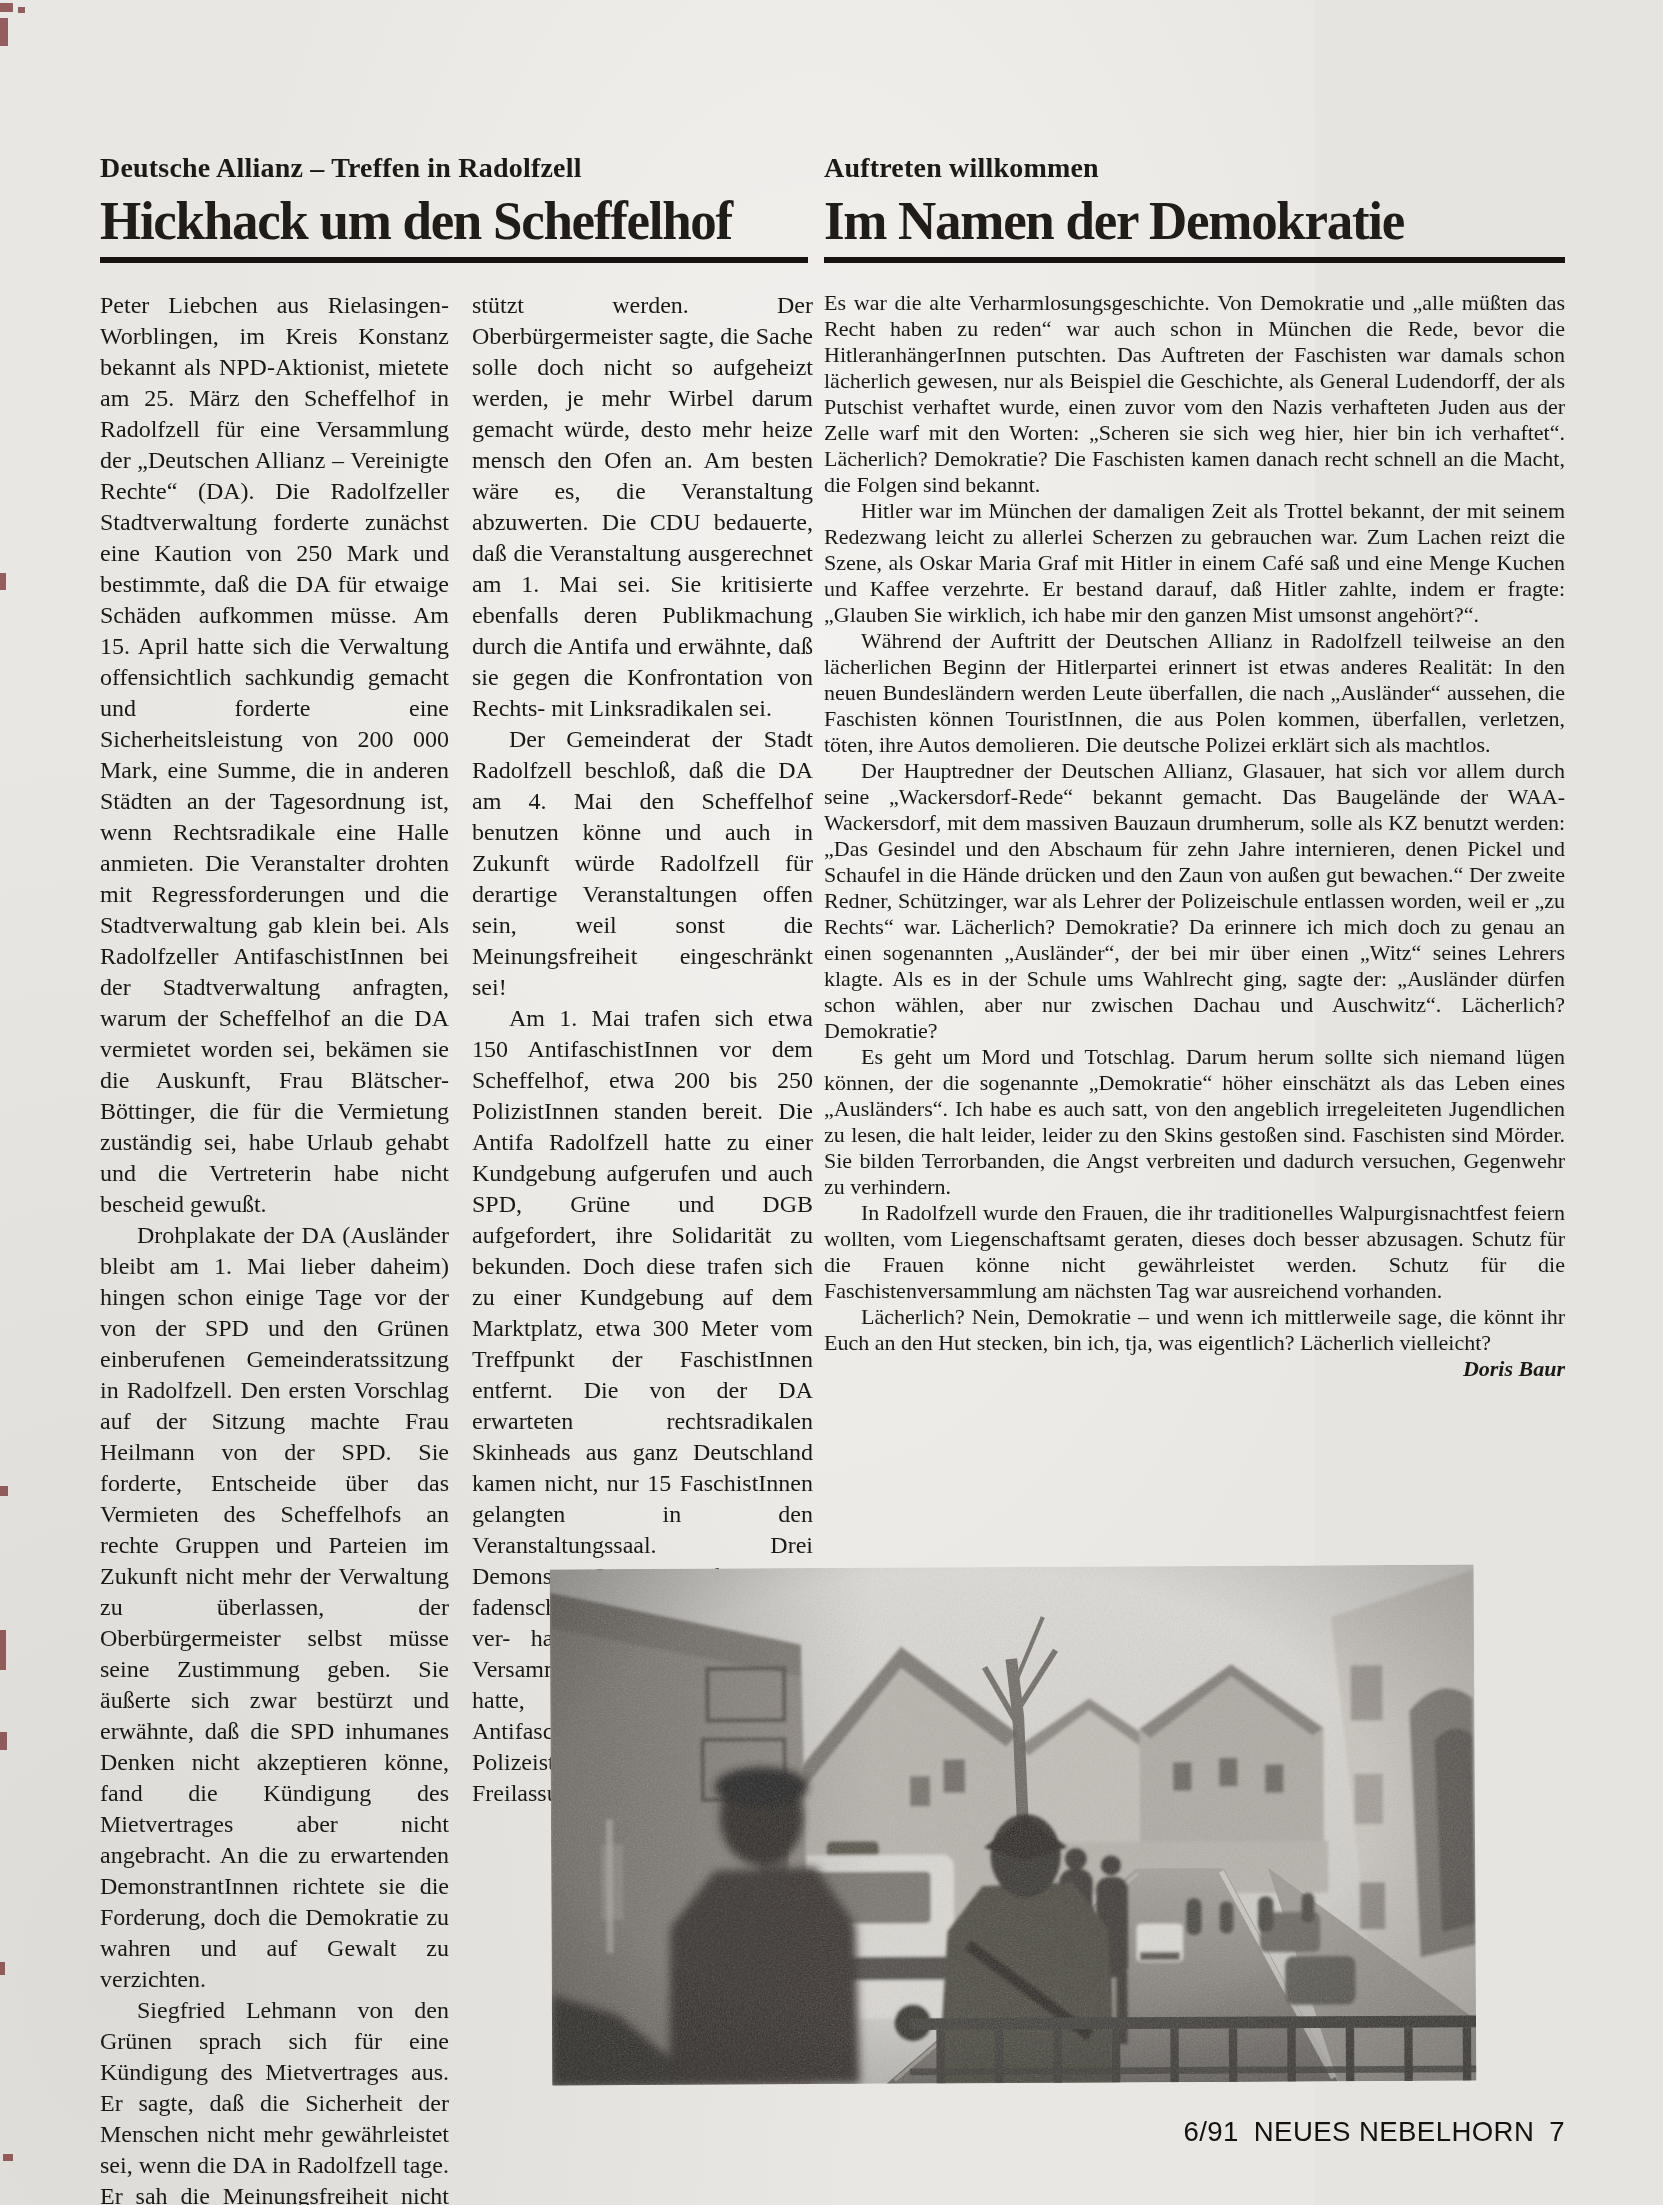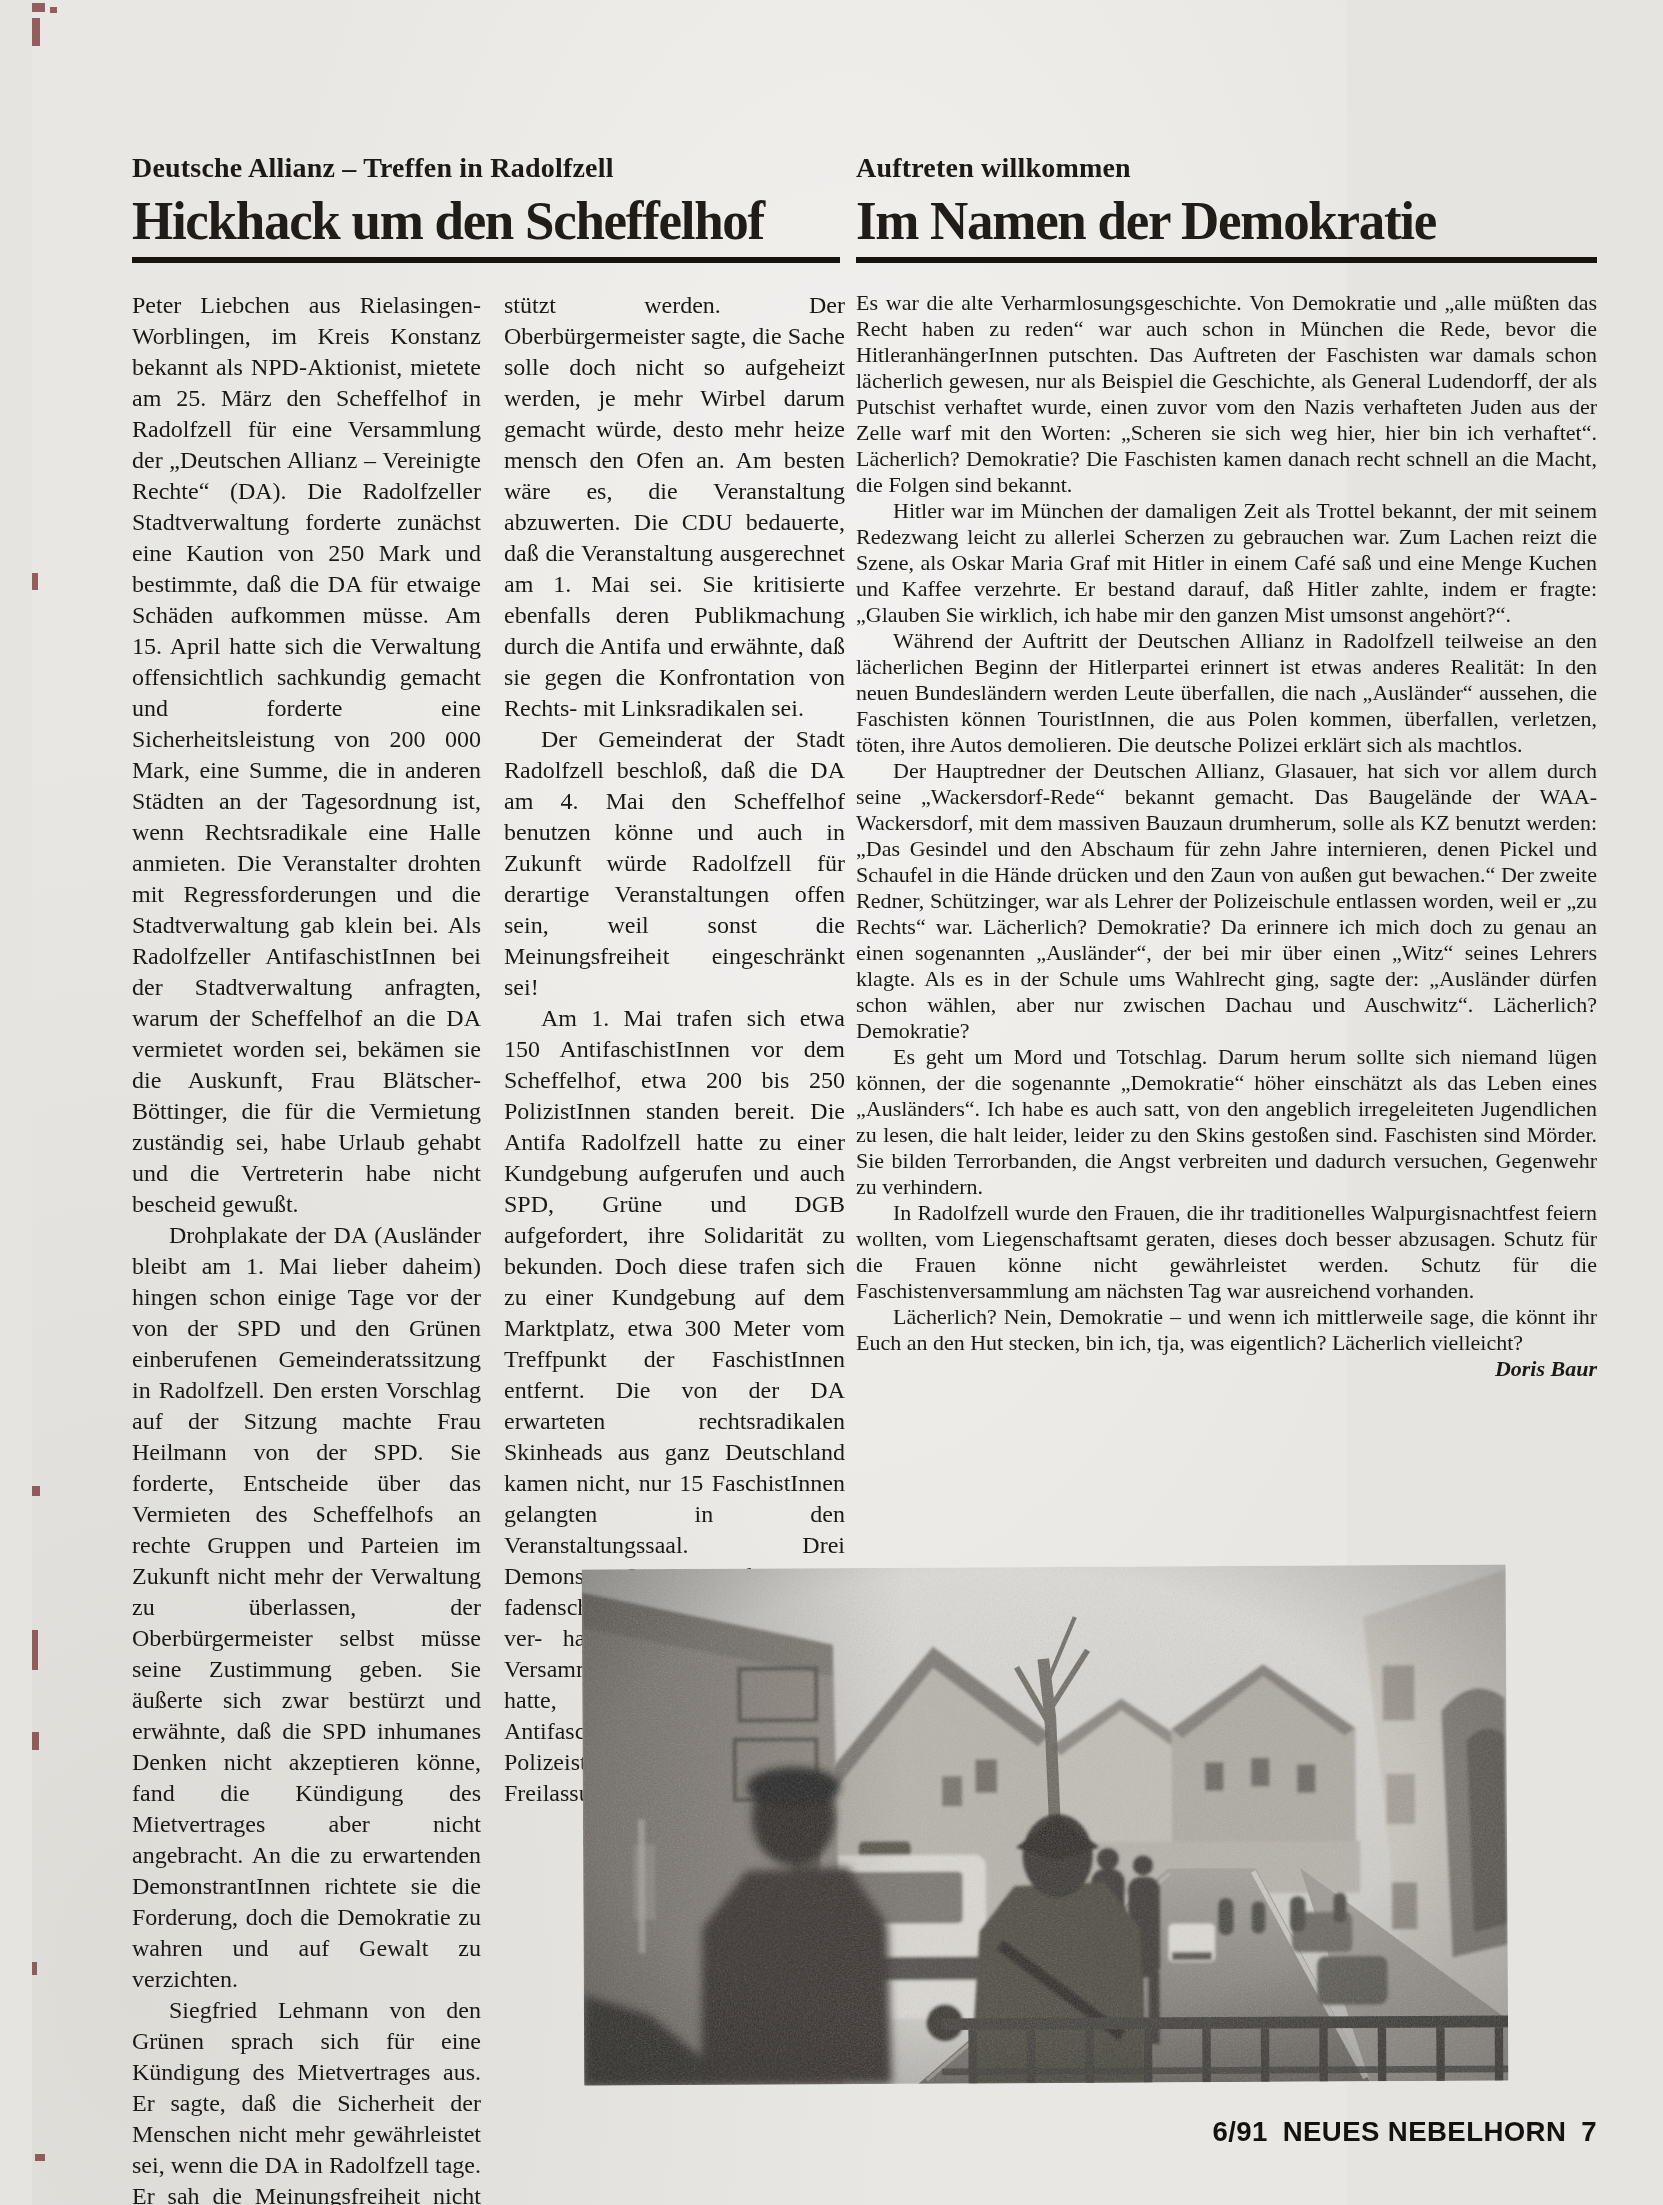--- a/index.html
+++ b/index.html
@@ -9,21 +9,20 @@
     background:#e6e4e0;
     overflow:hidden;
   }
   #page{
     position:relative;width:1315px;height:2205px;
     background:
       radial-gradient(ellipse at 62% 30%, rgba(255,255,255,.45) 0%, rgba(255,255,255,0) 55%),
       radial-gradient(ellipse at 8% 90%, rgba(120,115,108,.10) 0%, rgba(120,115,108,0) 45%),
       #e9e7e3;
     color:#1b1815;
-    margin-left:32px;
   }
   .hdr{position:absolute;}
   #head-left{left:100px;top:152px;width:708px;}
   #head-right{left:824px;top:152px;width:741px;}
   .kicker{
     font-weight:700;font-size:28px;line-height:32px;color:#1c1916;letter-spacing:0.2px;
   }
   .headline{
     font-weight:700;font-size:53px;line-height:55px;color:#201c18;
     letter-spacing:-1.3px;margin-top:10px;transform:scaleY(1.04);transform-origin:left bottom;
@@ -40,21 +39,21 @@
   .byline{
     float:right;font-style:italic;font-weight:700;padding-left:20px;
   }
   #photo-wrap{
     position:absolute;left:551px;top:1567px;width:924px;height:516px;
     transform:rotate(-.3deg);
   }
   #photo-wrap svg{display:block;width:100%;height:100%;}
   #footer{
     position:absolute;left:824px;top:2116px;width:741px;text-align:right;
-    font-family:"Liberation Sans", sans-serif;font-weight:700;font-size:27.6px;
+    font-family:"Liberation Sans", sans-serif;font-weight:400;font-size:27.6px;
     color:#141210;letter-spacing:0.4px;
   }
   #footer .sep{display:inline-block;width:15px;}
   .mark{position:absolute;background:#6e2424;opacity:.7;}
 </style>
 </head>
 <body>
 
 <div id="page">
 

